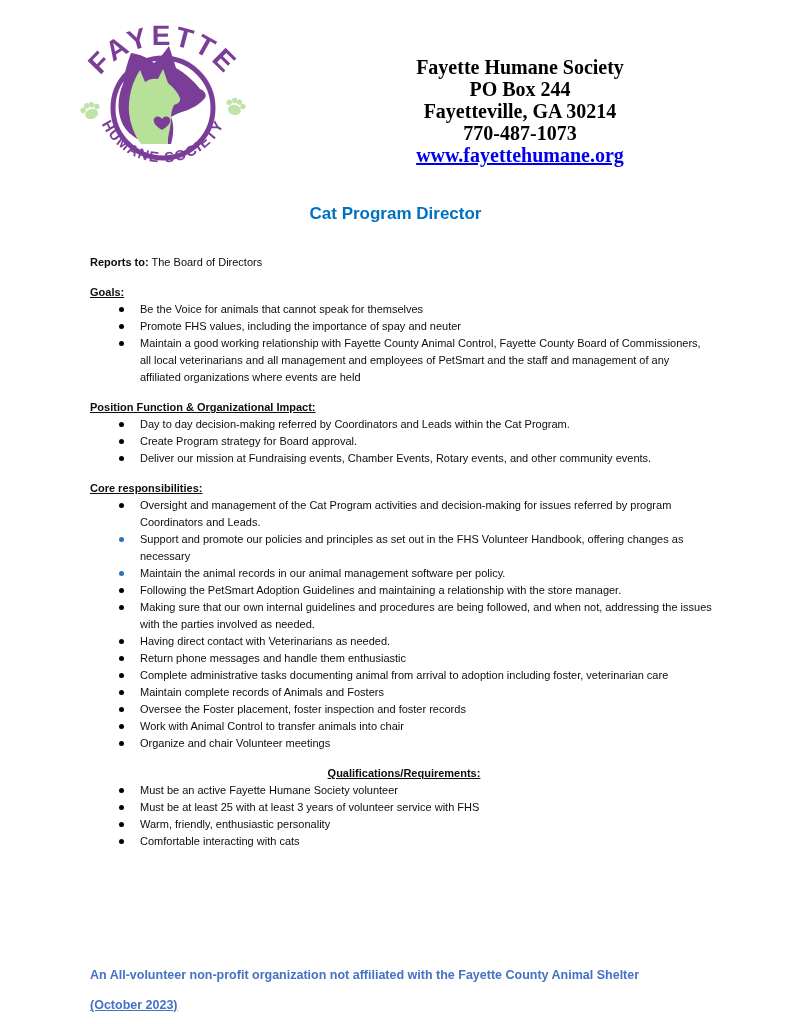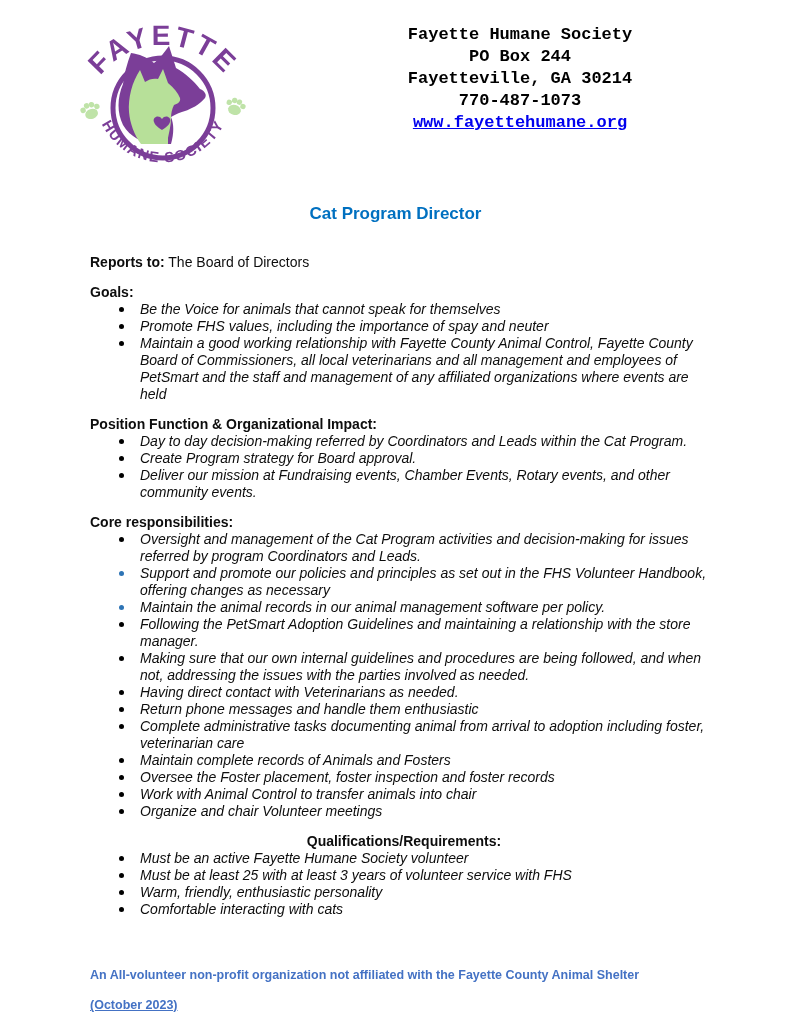--- a/index.html
+++ b/index.html
@@ -10,26 +10,26 @@
     background:#ffffff;
     font-family:"Liberation Sans", sans-serif;
     color:#0d0d0d;
     overflow:hidden;
   }
 
   
   .header-row { display:flex; align-items:flex-start; }
   .logo-wrap { flex:0 0 auto; margin:20px 0 0 68px; width:190px; height:155px; }
   .addr {
-    margin:24px 0 0 112px;
+    margin:56px 0 0 112px;
     width:300px;
     text-align:center;
-    font-family:Liberation Mono, monospace;
-    font-weight:700;
-    font-size:17px;
+    font-family:Liberation Serif, serif;
+    font-weight:700;
+    font-size:20px;
     line-height:22px;
     color:#000;
   }
   .addr .site-line a {
     color:#0000EE;
     text-decoration:underline;
     font-weight:700;
   }
 
   
@@ -38,32 +38,32 @@
     text-align:center;
     font-size:17px;
     line-height:28px;
     font-weight:700;
     color:#0070C0;
   }
 
   
   .content {
     margin:26px 78px 0 90px;
-    font-size:14px;
+    font-size:11px;
     line-height:17px;
   }
   .reports-line { }
   .bold { font-weight:700; }
 
   .sec { margin-top:13px; }
-  .sec-heading { font-weight:700; }
+  .sec-heading { font-weight:700;text-decoration:underline; }
   .sec-heading.indent { padding-left:5px;text-align:center; }
 
   ul.blist { list-style:none; margin:0; padding:0; }
-  .blist li { position:relative; padding-left:50px;font-style:italic; }
+  .blist li { position:relative; padding-left:50px; }
   .blist li::before {
     content:"";
     position:absolute;
     left:29px; top:6px;
     width:5px; height:5px;
     border-radius:50%;
     background:#000;
   }
   .blist li.blue::before { background:#2E74B5; }
 

